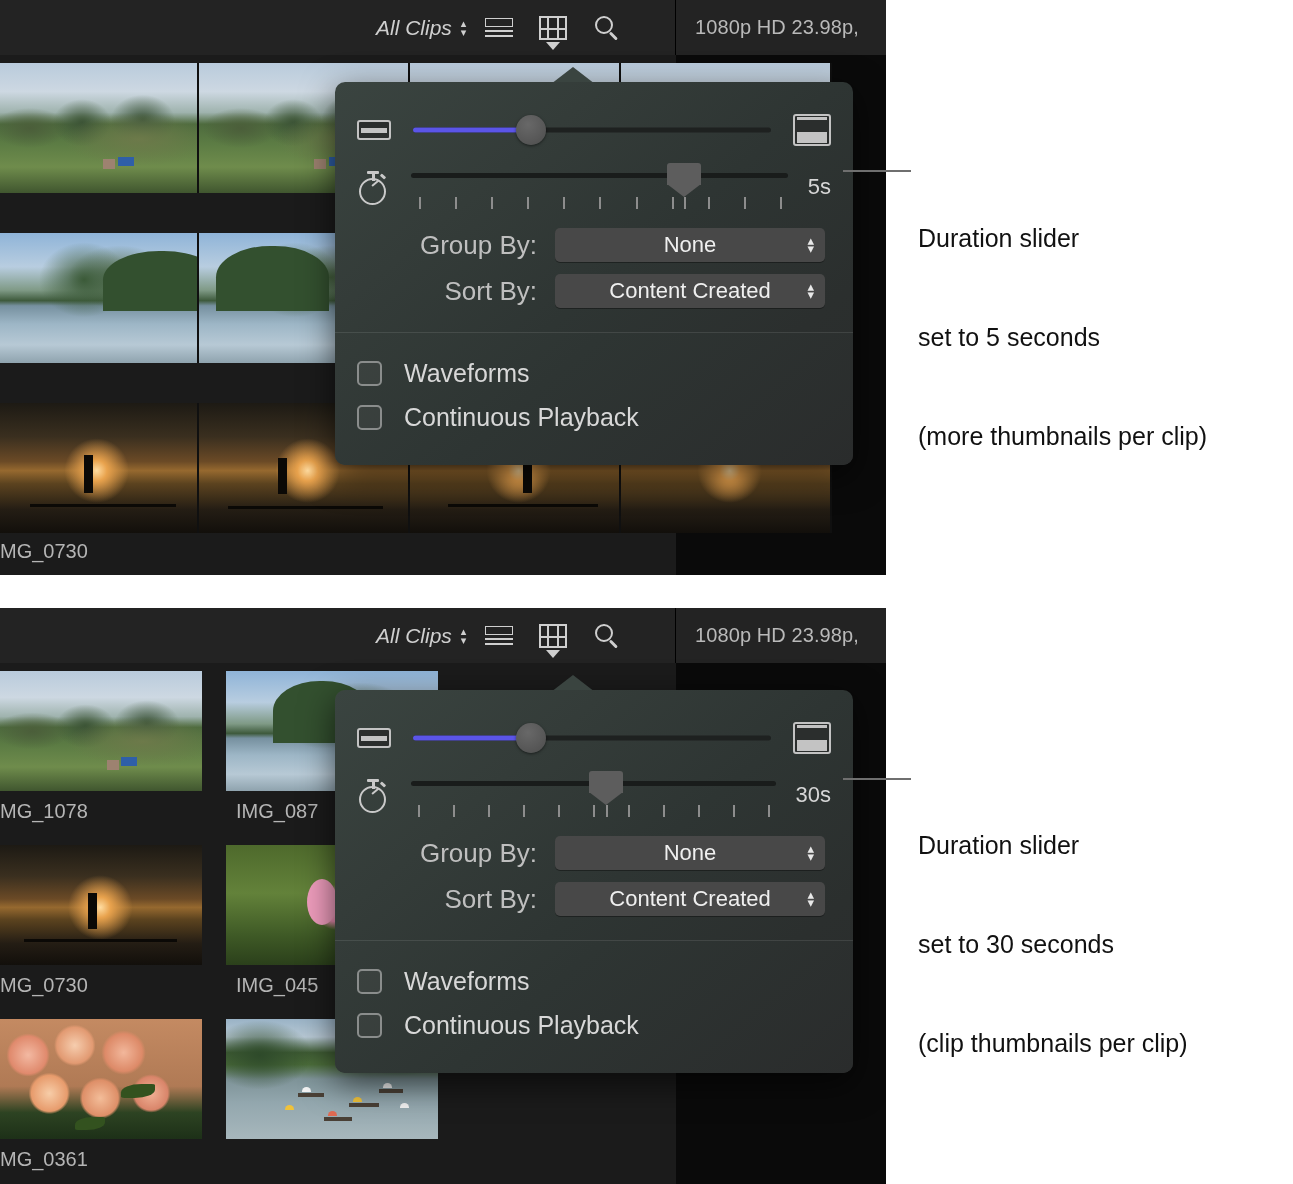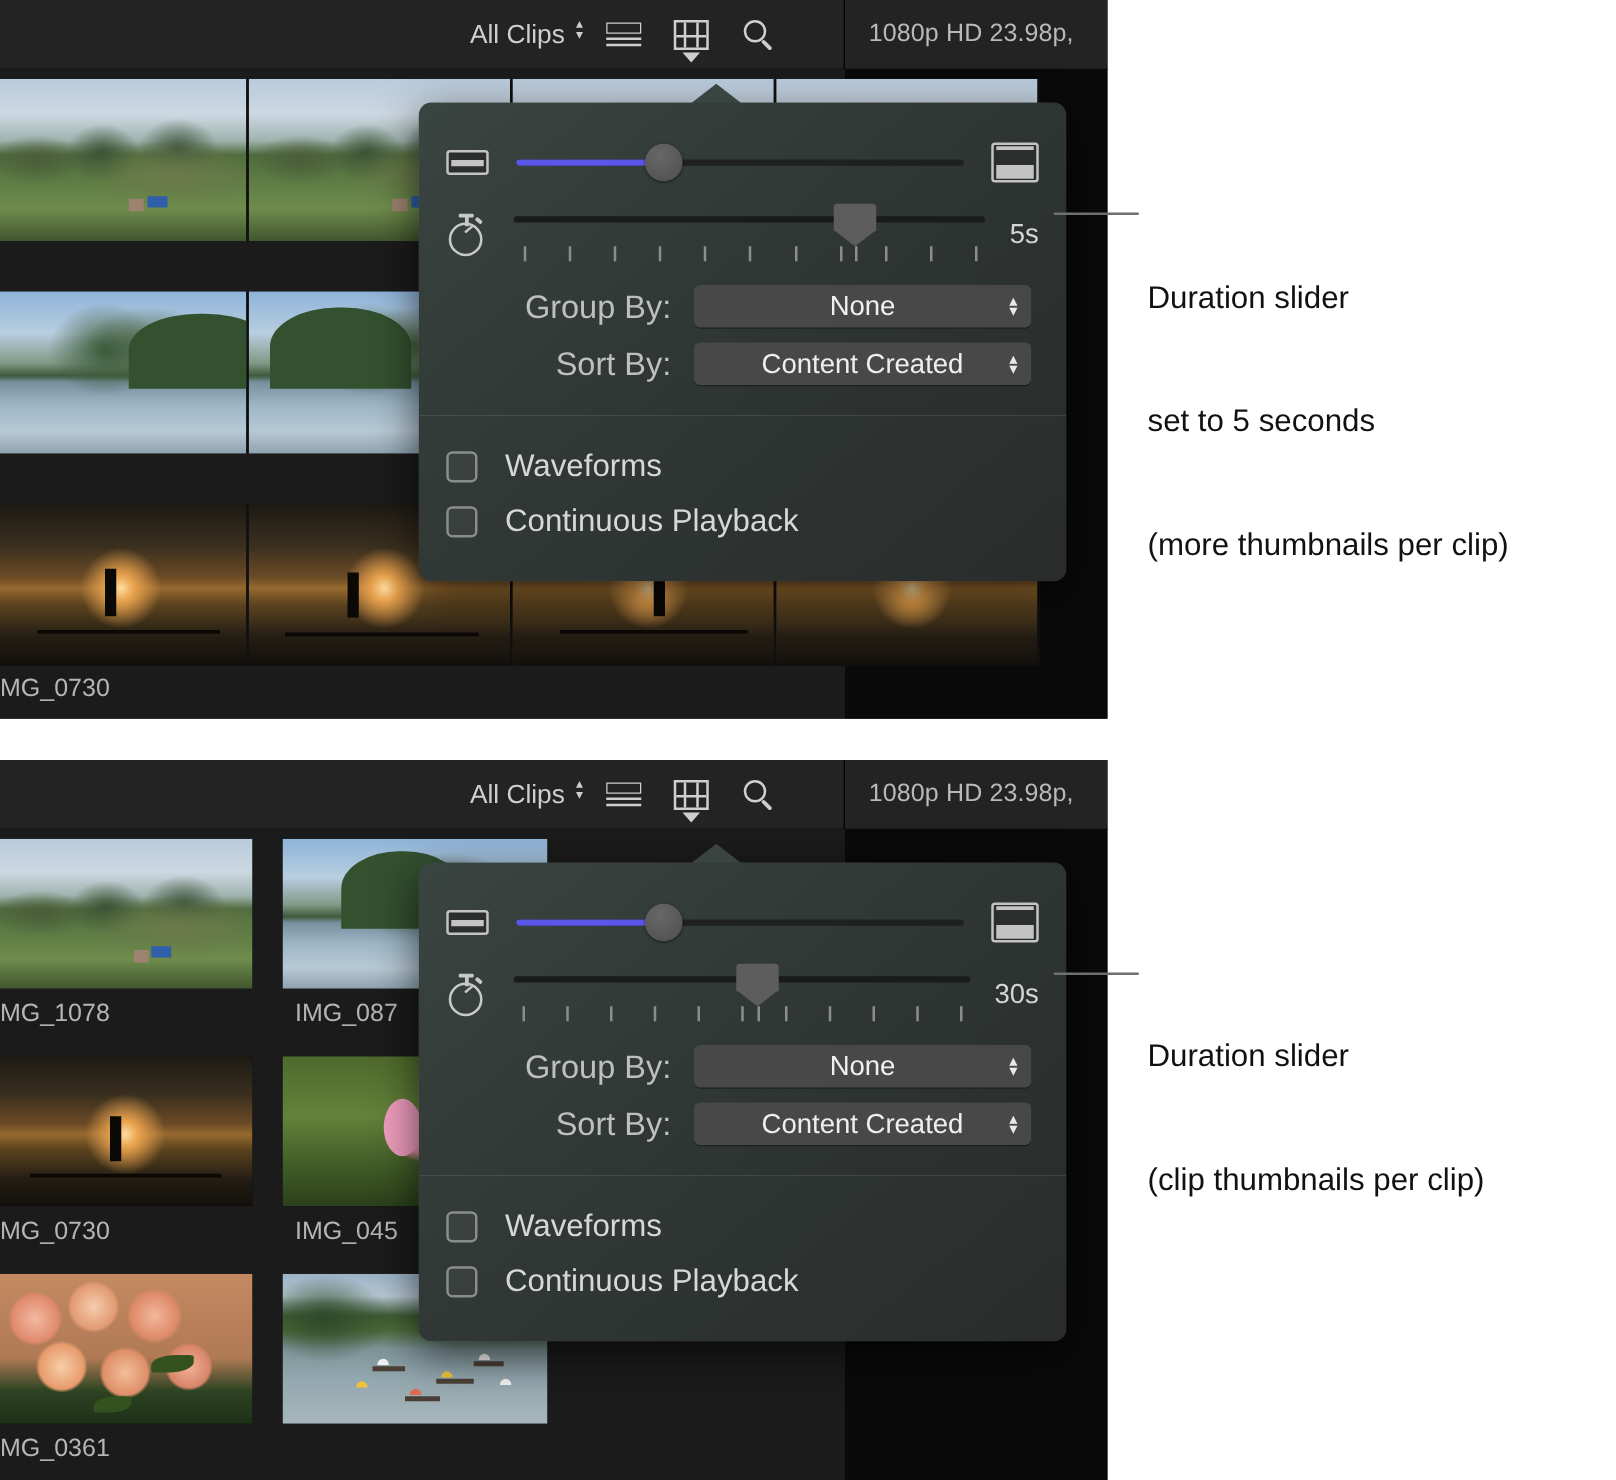--- a/index.html
+++ b/index.html
@@ -11,21 +11,21 @@
   .app-top{top:0;width:886px;height:575px;}
   .app-bot{top:608px;width:886px;height:576px;}
 
   .toolbar{position:absolute;left:0;top:0;width:886px;height:55px;background:#232323;
            border-bottom:1px solid #0c0c0c;}
   .tb-right{position:absolute;right:0;top:0;height:55px;width:210px;border-left:1px solid #000;
             background:#232323;display:flex;align-items:center;}
   .tb-right .fmt{color:#b9b9b9;font-size:20px;padding-left:19px;letter-spacing:.1px;white-space:nowrap;}
 
   .tb-center{position:absolute;left:370px;top:0;height:55px;display:flex;align-items:center;gap:0;}
-  .allclips{display:flex;gap:9px;color:#cfcfcf;font-size:21px;padding:4px 6px;}
+  .allclips{display:flex;align-items:center;gap:9px;color:#cfcfcf;font-size:21px;padding:4px 6px;font-style:italic;}
   .steppers{display:flex;flex-direction:column;gap:2px;line-height:6px;}
   .steppers span{font-size:11px;color:#cfcfcf;display:block;height:7px;}
   .tb-icon{width:54px;height:55px;display:flex;align-items:center;justify-content:center;position:relative;}
 
   
   .ic-list{width:28px;height:20px;position:relative;}
   .ic-list i{position:absolute;left:0;background:#cfcfcf;display:block;}
   .ic-list .b1{top:0;width:28px;height:9px;border:1.6px solid #cfcfcf;background:transparent;box-sizing:border-box;}
   .ic-list .b2{top:12px;width:28px;height:2.5px;}
   .ic-list .b3{top:17px;width:28px;height:2.5px;}
@@ -578,16 +578,17 @@
   <div class="leader" style="left:843px;top:170px;width:68px;"></div>
   <div class="callout" style="left:918px;top:156px;">
     <div>Duration slider</div>
     <div>set to 5 seconds</div>
     <div>(more thumbnails per clip)</div>
   </div>
 
   <div class="leader" style="left:843px;top:778px;width:68px;"></div>
   <div class="callout" style="left:918px;top:763px;">
     <div>Duration slider</div>
+    <div>set to 30 seconds</div>
     <div>(clip thumbnails per clip)</div>
   </div>
 
 </div>
 
 </body></html>

